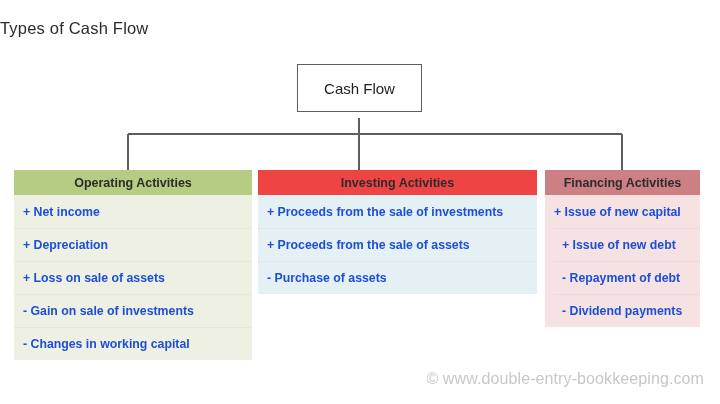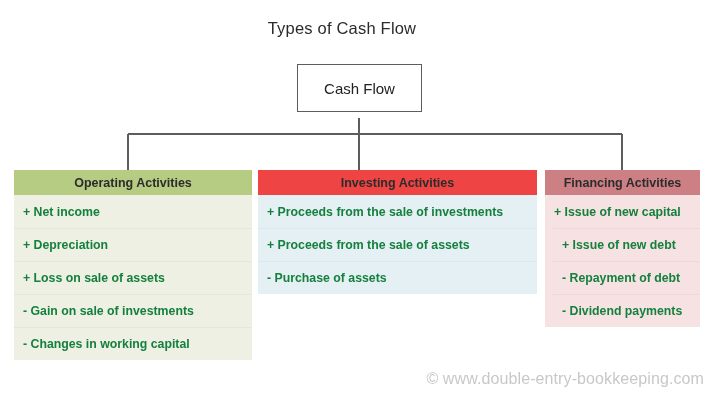--- a/index.html
+++ b/index.html
@@ -19,21 +19,21 @@
     width: 720px;
     height: 404px;
   }
 
   
   .title {
     position: absolute;
     left: 0;
     top: 19px;
     width: 684px;
-    text-align: center;
+    text-align: left;
     font-size: 16.5px;
     color: #2b2b2b;
     letter-spacing: 0.2px;
   }
 
   
   .root-box {
     position: absolute;
     left: 297px;
     top: 64px;
@@ -79,21 +79,21 @@
     padding: 0;
   }
   .row-item {
     box-sizing: border-box;
     height: 33px;
     display: flex;
     align-items: center;
     padding-left: 9px;
     font-size: 12.3px;
     font-weight: bold;
-    color: #15803d;
+    color: #1d4ed8;
     white-space: nowrap;
   }
 
   
   .col-operating { left: 14px; top: 170px; width: 238px; }
   .col-operating .col-header { background: #b5cc82; }
   .col-operating .col-body  { background: #edf0e2; }
   .col-operating .row-item + .row-item { border-top: 1px solid #e4e8d6; }
 
   

